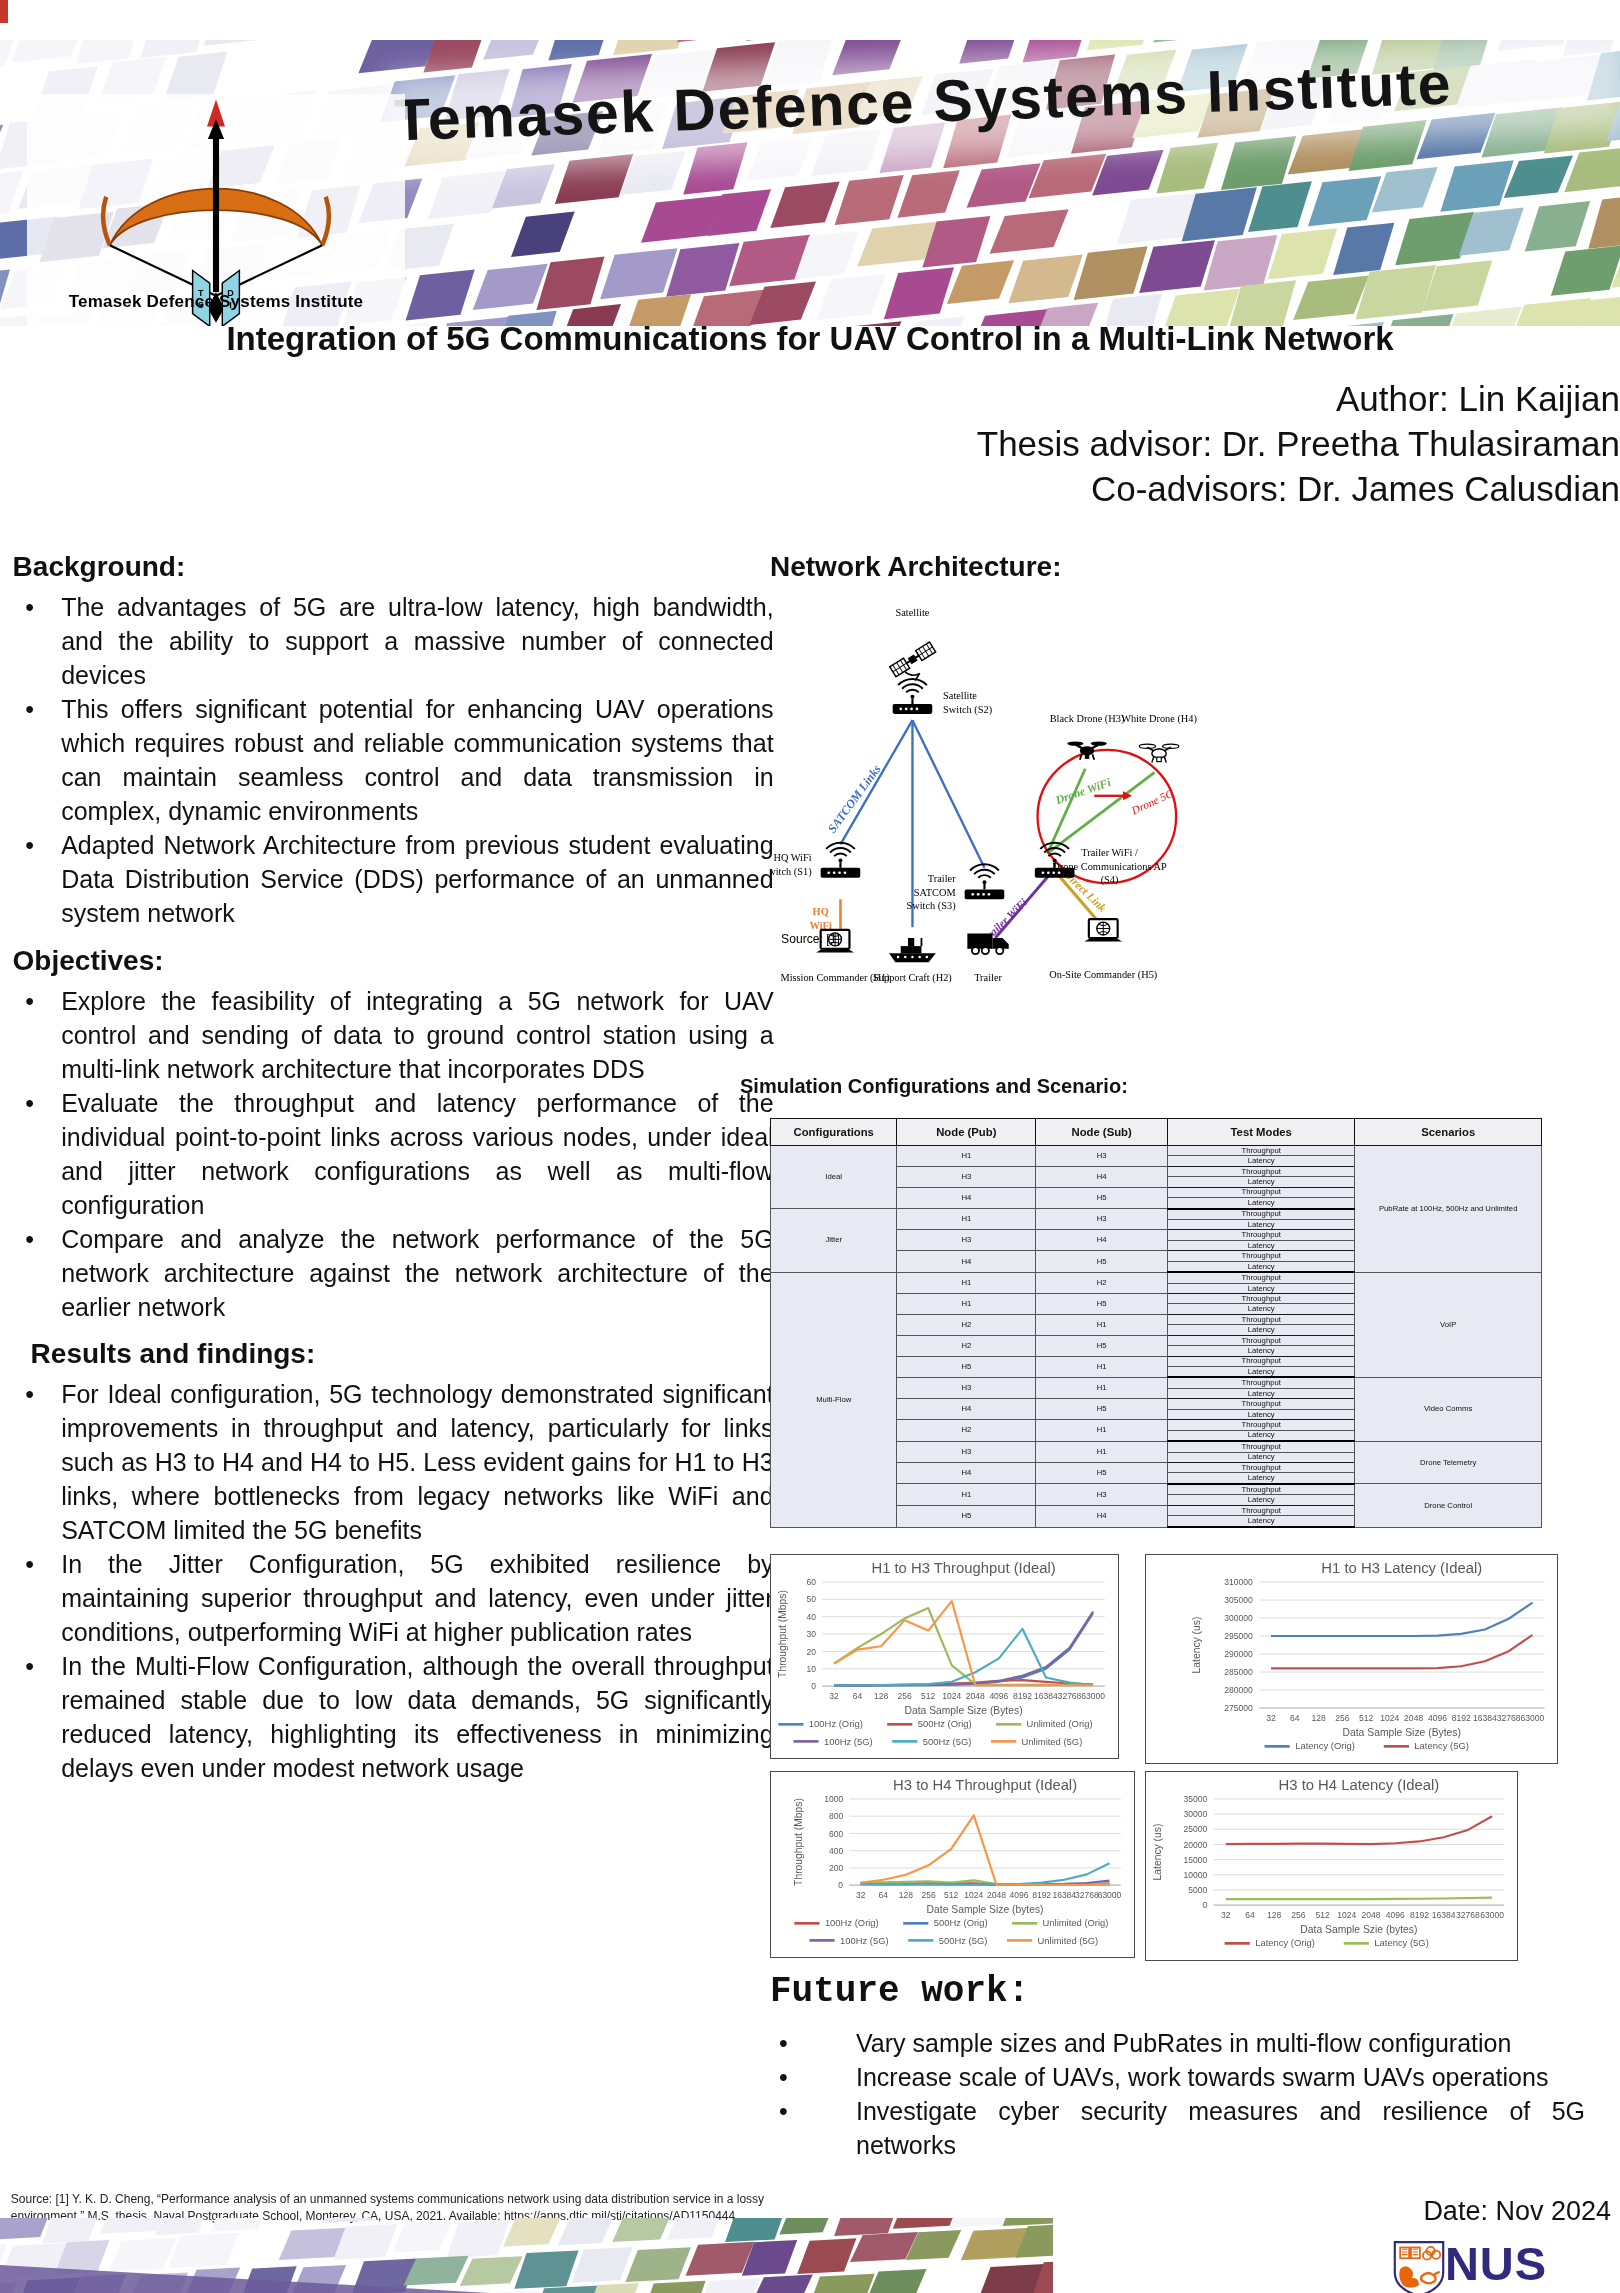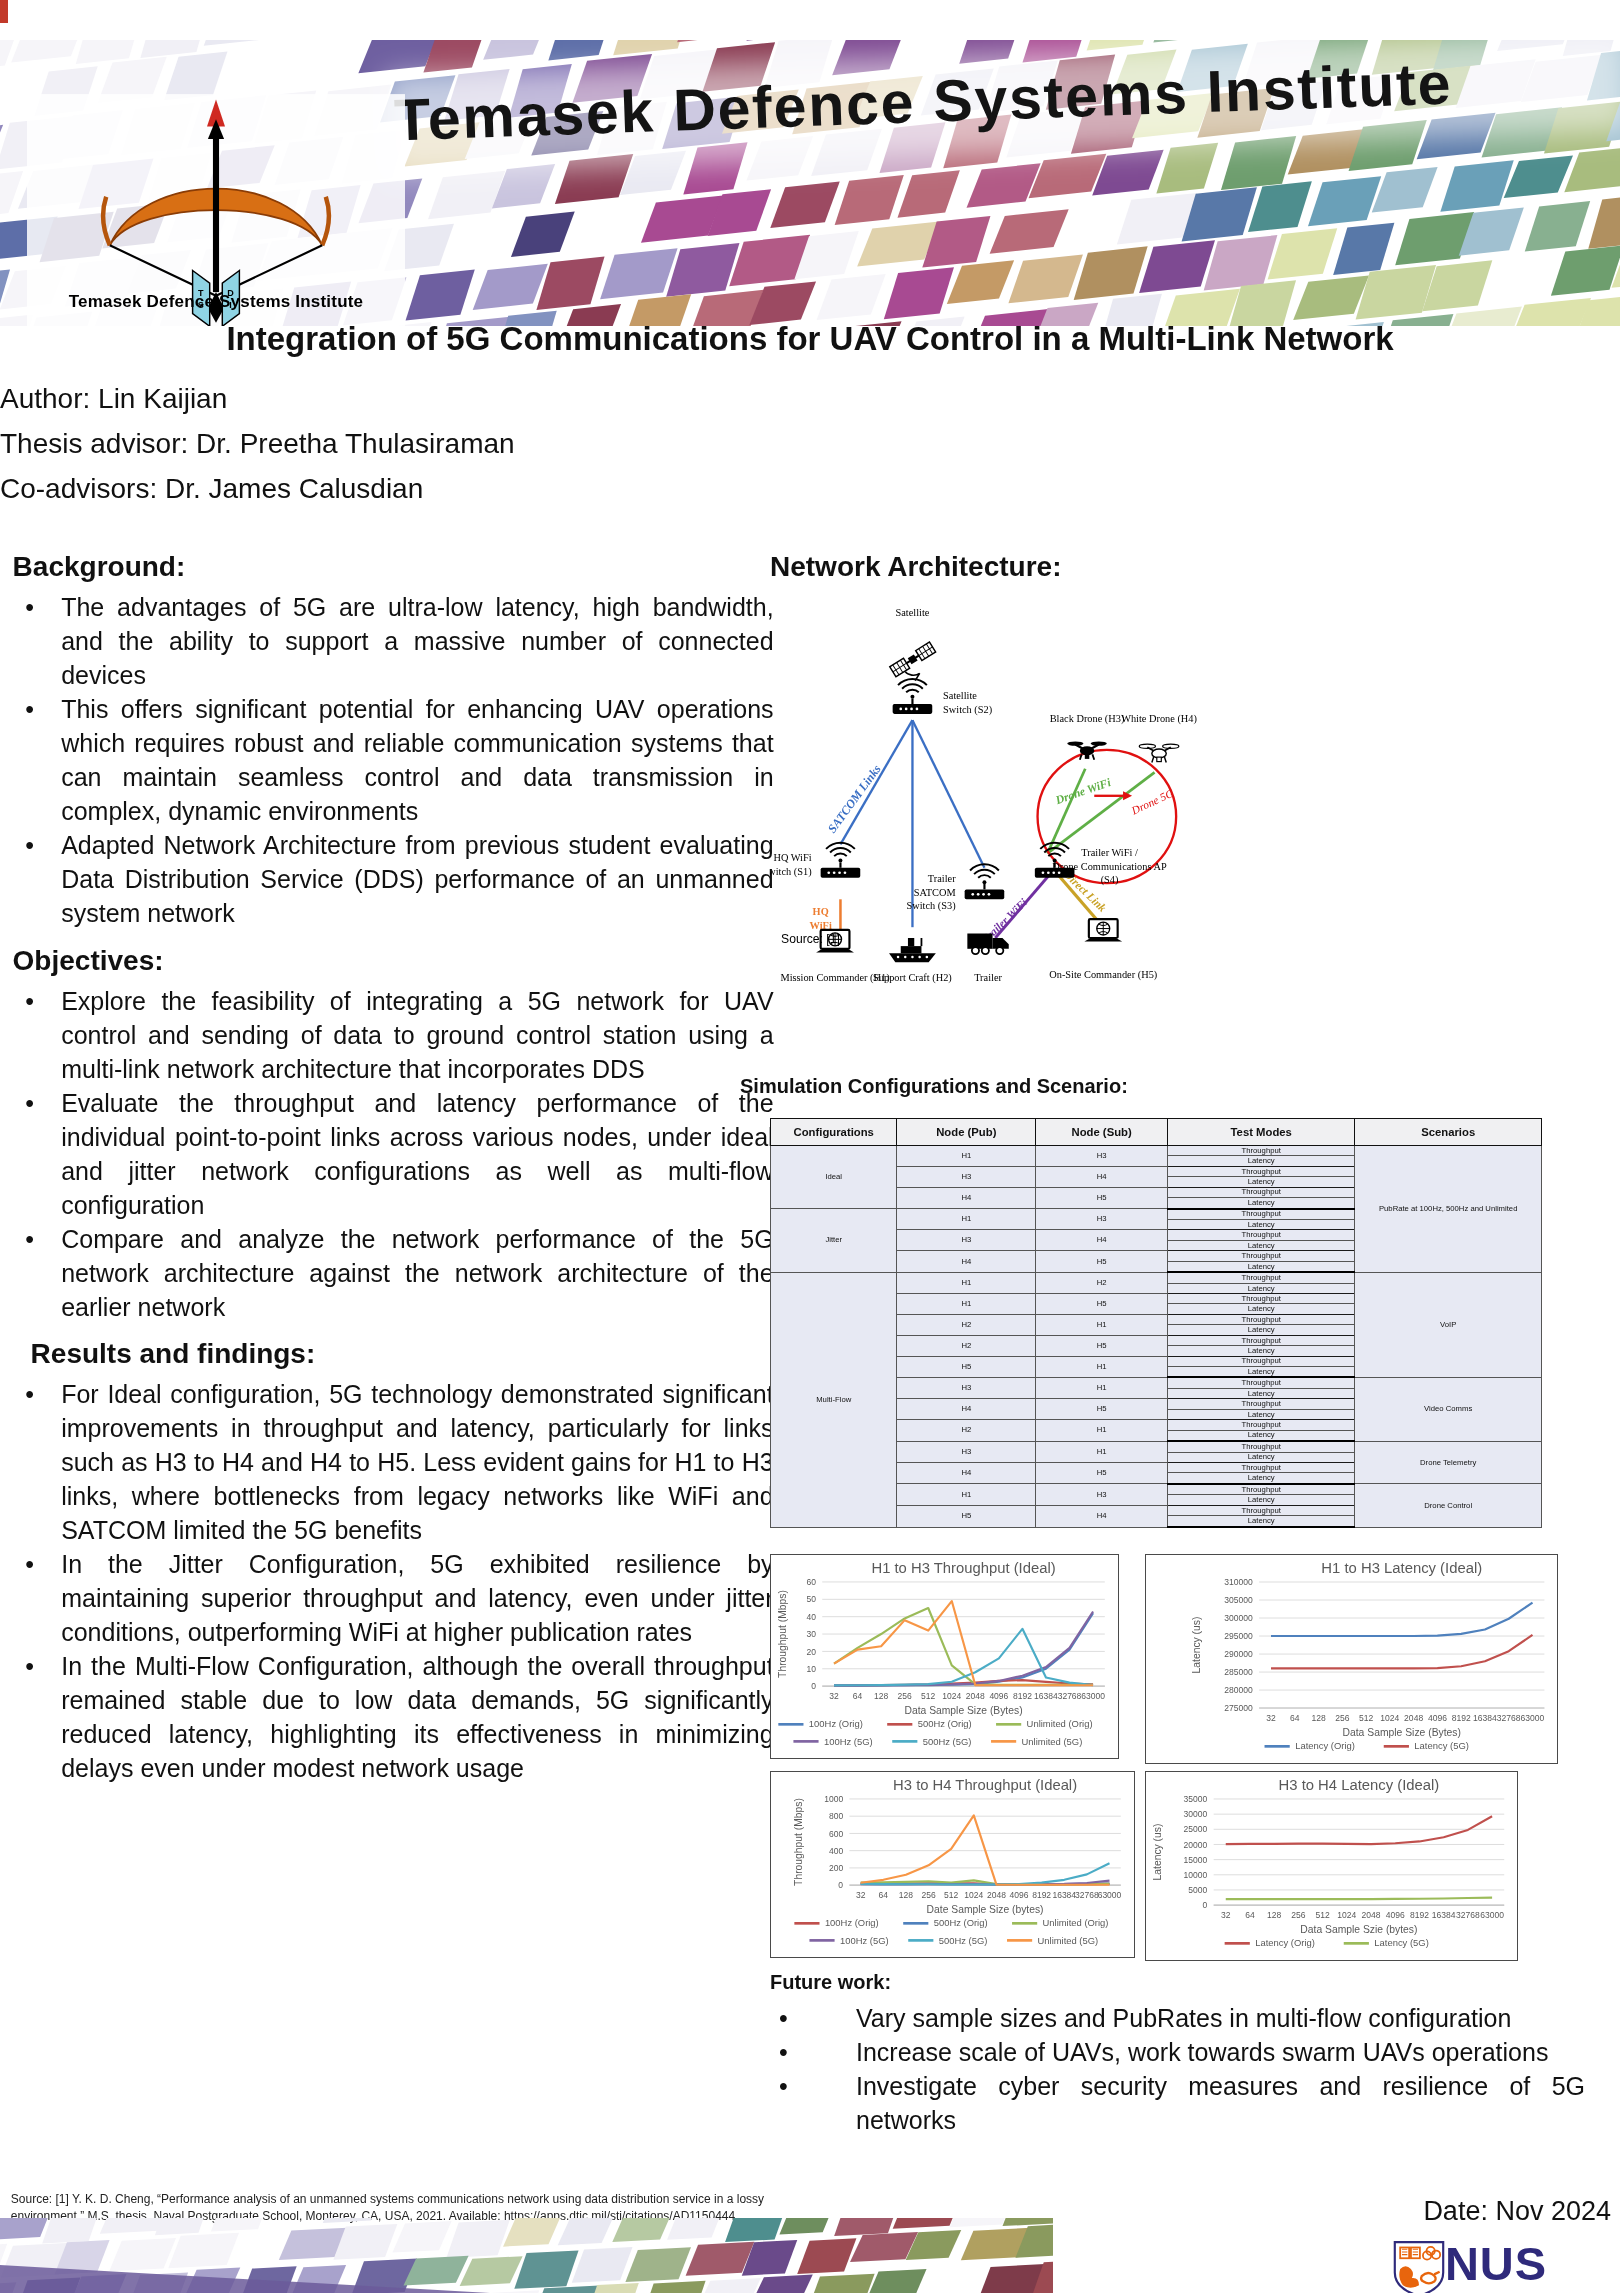--- a/index.html
+++ b/index.html
@@ -12,31 +12,31 @@
   .logo-area{position:absolute;left:27px;top:54px;width:378px;height:270px;}
   .logo-caption{position:absolute;left:0;top:238px;width:378px;text-align:center;
                 font-size:17px;font-weight:bold;letter-spacing:0.2px;color:#000;}
   .inst-title{position:absolute;left:394px;top:65px;width:1229px;font-size:59px;font-weight:bold;
               letter-spacing:1.8px;color:#141414;transform:rotate(-2deg);white-space:nowrap;}
   .inst-glow{position:absolute;left:387px;top:54px;width:1242px;height:99px;background:rgba(255,255,255,.55);
              filter:blur(14.4px);transform:rotate(-2deg);}
   
   .main-title{position:absolute;left:0;top:320px;width:1620px;text-align:center;
               font-size:33px;font-weight:bold;}
-  .authors{position:absolute;left:0;top:376px;width:1620px;text-align:left;font-size:28px;line-height:45px;}
+  .authors{position:absolute;left:0;top:376px;width:1620px;text-align:right;font-size:35px;line-height:45px;}
   
   .lcol{position:absolute;left:12.6px;top:551px;width:761px;}
   h2.sec{font-size:28px;font-weight:bold;margin:0 0 7.2px 0;}
   .blist{margin:0 0 14.4px 0;}
   .bullet{display:flex;font-size:25px;line-height:34px;}
   .bullet .mk{width:36px;flex:0 0 36px;text-align:left;padding-left:12.6px;}
   .bullet .bt{flex:1;text-align:justify;}
   .results-wrap h2{margin-left:18px;}
   .fw-wrap{position:absolute;left:770px;top:1971px;width:815px;}
-  .fw-wrap h2{font-size:20px;margin-bottom:7px;}
+  .fw-wrap h2{font-size:36px;margin-bottom:14px;font-family:Liberation Mono, monospace;}
   .fw-wrap .bullet .mk{width:77px;flex:0 0 77px;padding-left:9px;}
   .footnote{position:absolute;left:10.8px;top:2191px;width:756px;font-size:12px;line-height:1.4;color:#222;}
   
   .na-head{position:absolute;left:770px;top:551px;width:810px;font-size:28px;font-weight:bold;}
   .diagram{position:absolute;left:770px;top:587px;}
   .sim-head{position:absolute;left:740px;top:1075px;width:864px;font-size:20px;font-weight:bold;}
   .simtable{position:absolute;left:770px;top:1118px;width:772px;height:410px;}
   table.cfg{width:100%;height:100%;border-collapse:collapse;table-layout:fixed;background:#e7e9f3;border:1.8px solid #000;}
   table.cfg th{font-size:11.3px;font-weight:600;background:#f0f0f2;border:1.4px solid #111;height:24px;font-family:"Liberation Sans",sans-serif;}
   table.cfg td{border:0.9px solid #555;text-align:center;vertical-align:middle;padding:0;font-size:7.7px;line-height:1;color:#111;}

